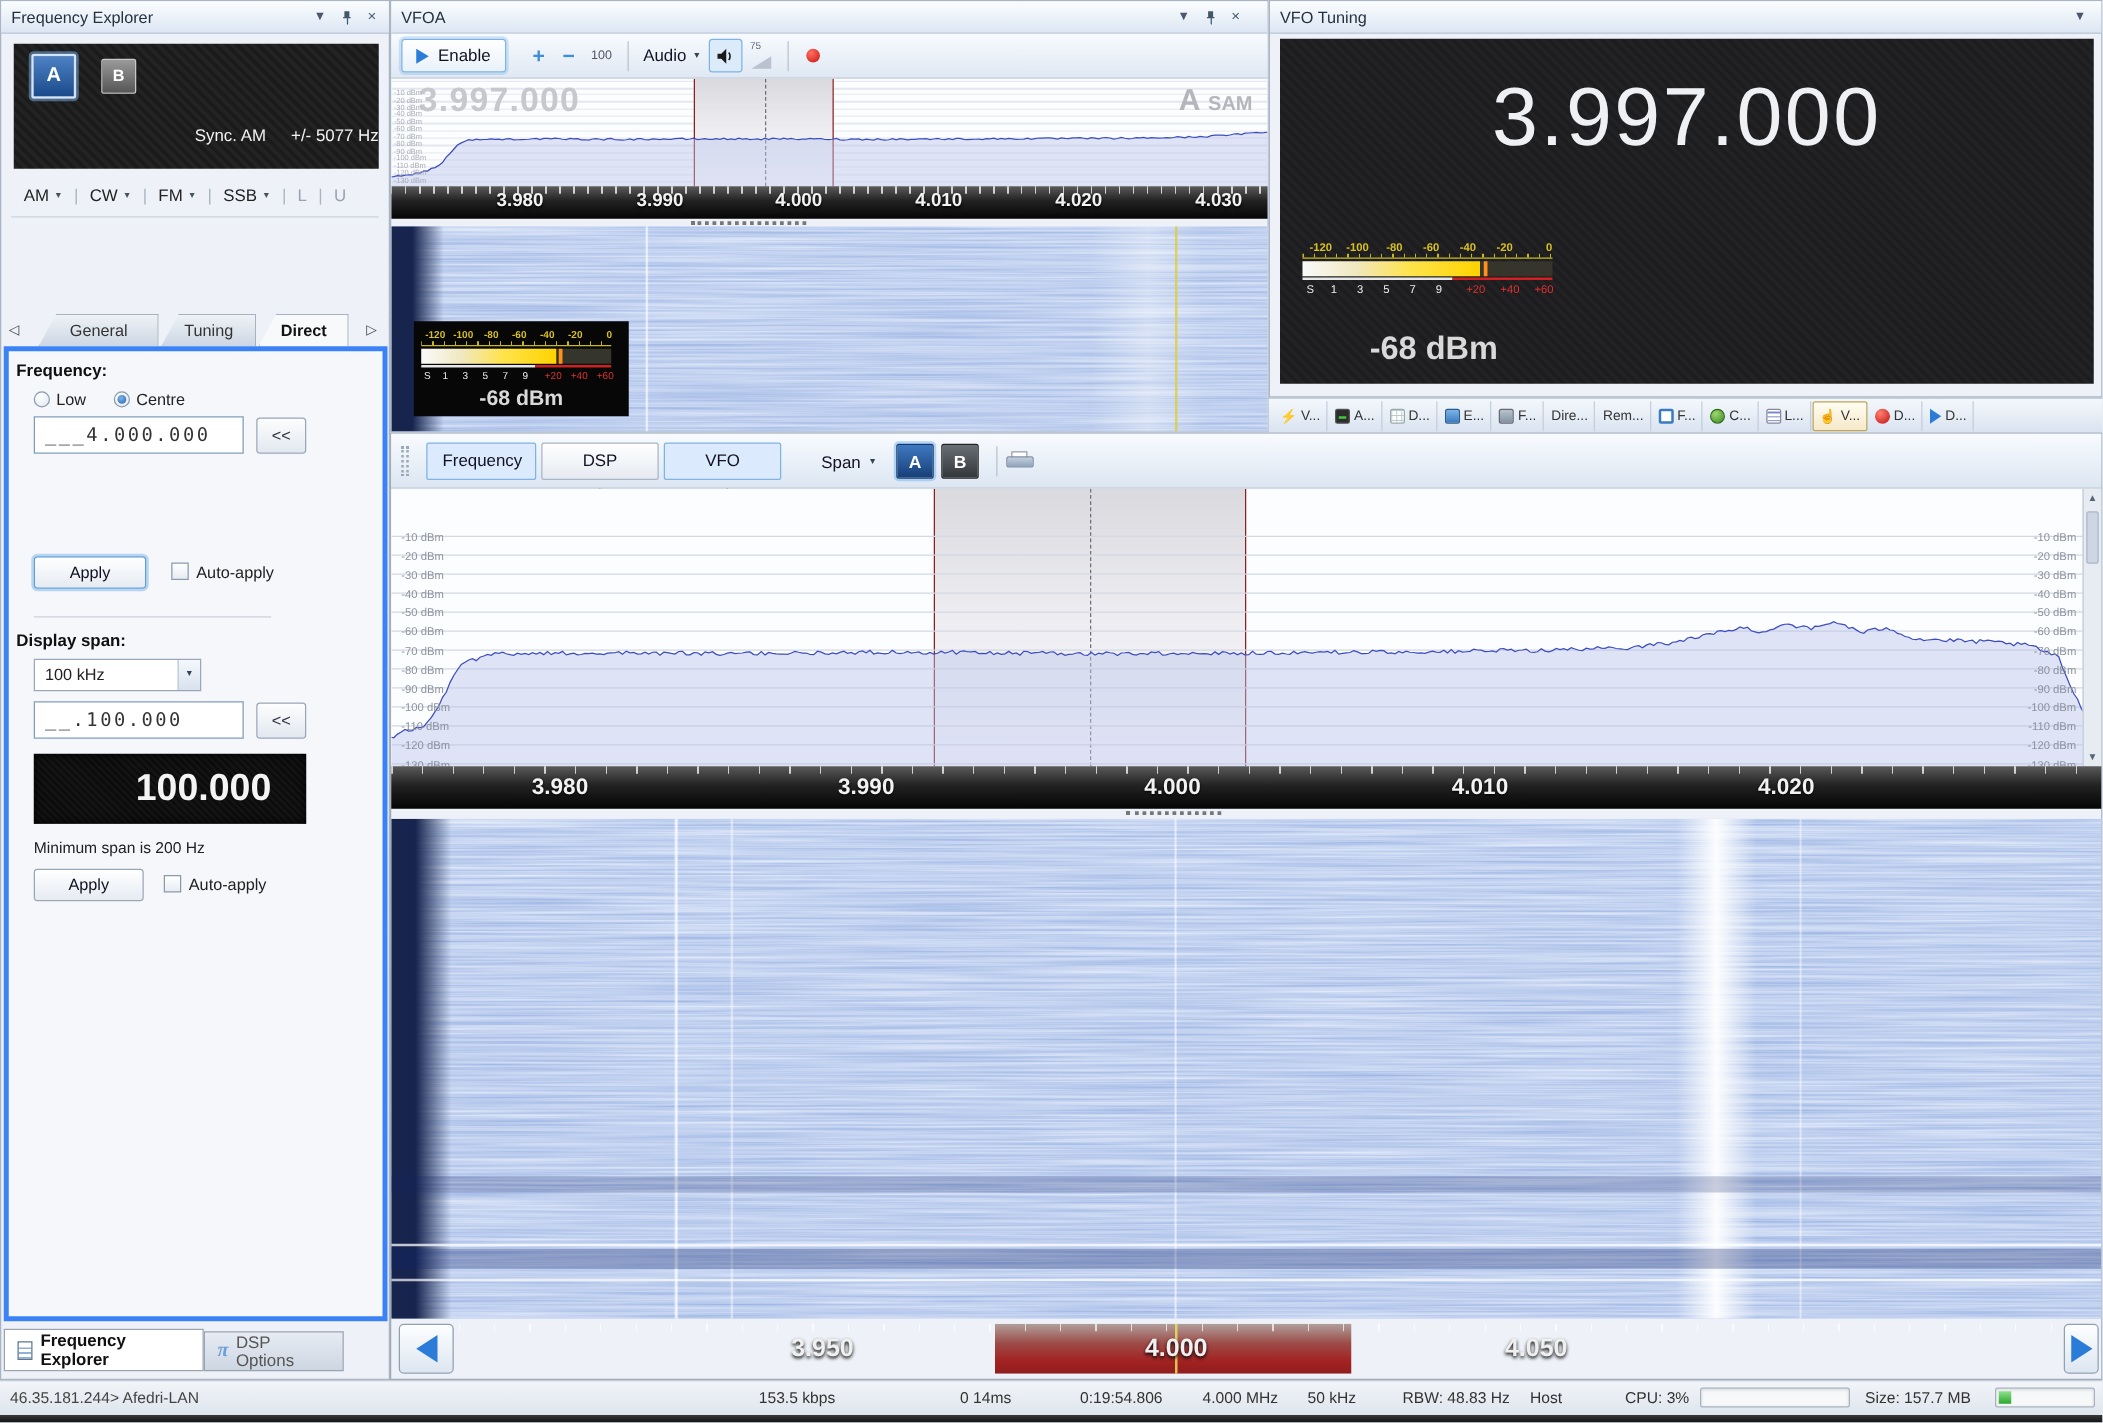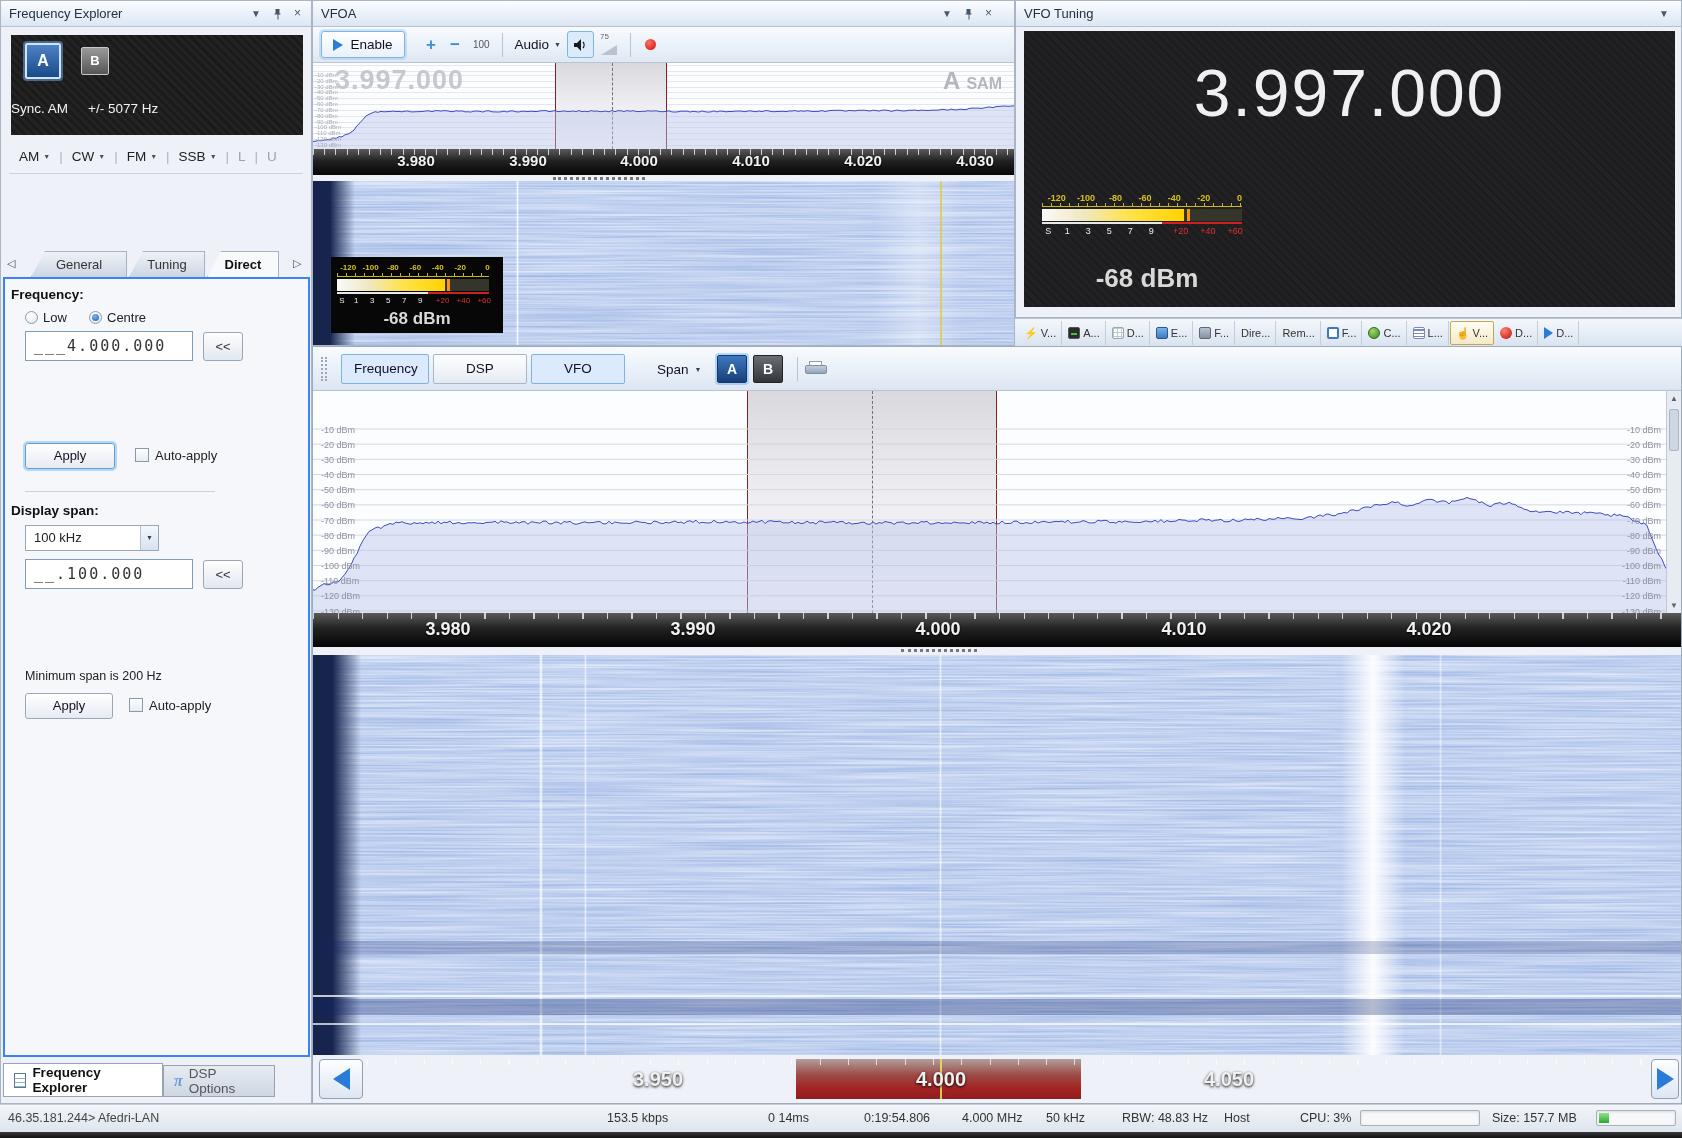--- a/index.html
+++ b/index.html
@@ -22,39 +22,39 @@
   #left-panel { left:0; top:0; width:312px; height:1104px; }
   .dark-box { position:absolute; left:10px; top:34px; width:292px; height:100px;
     background:repeating-linear-gradient(45deg,#232323 0 3px,#1b1b1b 3px 6px); }
   .vfo-a-btn { position:absolute; left:14px; top:8px; width:36px; height:36px;
     background:linear-gradient(180deg,#4d82c4,#1a4a8c); border:2px solid #cfe4ff;
     box-shadow:0 0 0 2px rgba(120,180,240,.5); color:#fff; font-weight:bold; font-size:16px;
     text-align:center; line-height:32px; border-radius:2px; }
   .vfo-b-btn { position:absolute; left:70px; top:12px; width:28px; height:28px;
     background:linear-gradient(180deg,#9a9a9a,#565656); border:1px solid #c8c8c8; color:#fff;
     font-weight:bold; font-size:13px; text-align:center; line-height:26px; border-radius:2px; }
-  .sync-row { position:absolute; left:0; right:0; top:66px; display:flex; justify-content:flex-start; gap:20px;
+  .sync-row { position:absolute; left:0; right:0; top:66px; display:flex; justify-content:flex-end; gap:20px;
     color:#f2f2f2; font-size:13.5px; }
   .mode-row { position:absolute; left:12px; top:142px; width:300px; height:26px; display:flex;
     align-items:center; font-size:13.5px; color:#222; white-space:nowrap; overflow:hidden; }
   .mode-row .m { padding:2px 6px; display:flex; align-items:center; gap:4px; }
   .mode-row .caret { font-size:7px; color:#455; }
   .mode-row .sep { color:#a9b4c2; margin:0 3px; }
   .mode-row .dim { color:#98a2b0; }
   .hr { position:absolute; left:8px; right:8px; top:172px; border-top:1px solid #c9d2de; }
   .bw-grid { position:absolute; left:14px; top:180px; width:286px; display:grid;
     grid-template-columns:repeat(5,1fr); row-gap:6px; font-size:13px; color:#1c1c1c; line-height:24px; }
   .fe-tabstrip { position:absolute; left:0; top:246px; width:312px; height:30px; }
   .fe-tab { position:absolute; top:4px; height:26px; font-size:13px; line-height:25px; text-align:center;
     background:linear-gradient(180deg,#eef2f7,#ccd6e3); border:1px solid #a7b2c0; border-bottom:none;
     clip-path:polygon(14px 0, 100% 0, 100% 100%, 0 100%); color:#333; }
   .fe-tab.sel { background:#f7f9fb; z-index:2; font-weight:bold; color:#111; }
   .tab-arrow { position:absolute; top:10px; font-size:11px; color:#445; }
   .fe-content { position:absolute; left:2px; top:276px; width:307px; height:780px;
-    background:#f5f7fa; border:2px solid #3b82f6; }
+    background:#f5f7fa; border:4px solid #3b82f6; }
   .sec-label { position:absolute; font-size:13.5px; font-weight:bold; color:#101010; }
   .radio { position:absolute; width:13px; height:13px; border-radius:50%; border:1px solid #8a9aad;
     background:radial-gradient(circle at 35% 30%,#fff,#dfe6ee); }
   .radio.sel::after { content:''; position:absolute; inset:2px; border-radius:50%;
     background:radial-gradient(circle at 40% 35%,#7fb4e8,#1f63b0); }
   .rlabel { position:absolute; font-size:13px; color:#222; }
   .fe-input { position:absolute; height:30px; border:1px solid #7f9db9; background:#fff;
     font-family:"DejaVu Sans Mono", monospace; font-size:15px; letter-spacing:2px; color:#333;
     padding-left:8px; line-height:28px; }
   .back-btn { position:absolute; width:40px; height:29px; background:linear-gradient(180deg,#fdfdfd,#e2e8f0);
@@ -330,20 +330,21 @@
 
     <div style="position:absolute; left:20px; top:212px; width:190px; border-top:1px solid #c9d2de;"></div>
 
     <div class="sec-label" style="left:6px; top:224px;">Display span:</div>
     <div class="fe-select" style="left:20px; top:246px;">
       <span>100 kHz</span>
       <span class="dd">▼</span>
     </div>
     <div class="fe-input" style="left:20px; top:280px; width:168px;">__.100.000</div>
     <div class="back-btn" style="left:198px; top:281px;">&lt;&lt;</div>
+    <div class="lcd" style="left:20px; top:322px; width:218px; height:56px; line-height:56px; padding-right:28px;">100.000</div>
     <div class="note" style="left:20px; top:390px;">Minimum span is 200 Hz</div>
     <div class="apply-btn" style="left:20px; top:414px; width:88px;">Apply</div>
     <div class="checkbox" style="left:124px; top:419px;"></div>
     <div class="cblabel" style="left:144px; top:419px;">Auto-apply</div>
   </div>
 
   <div class="bottom-tabs">
     <div class="btab sel" style="left:2px; width:160px;">
       <span class="doc-icon"></span>
       <span>Frequency Explorer</span>

